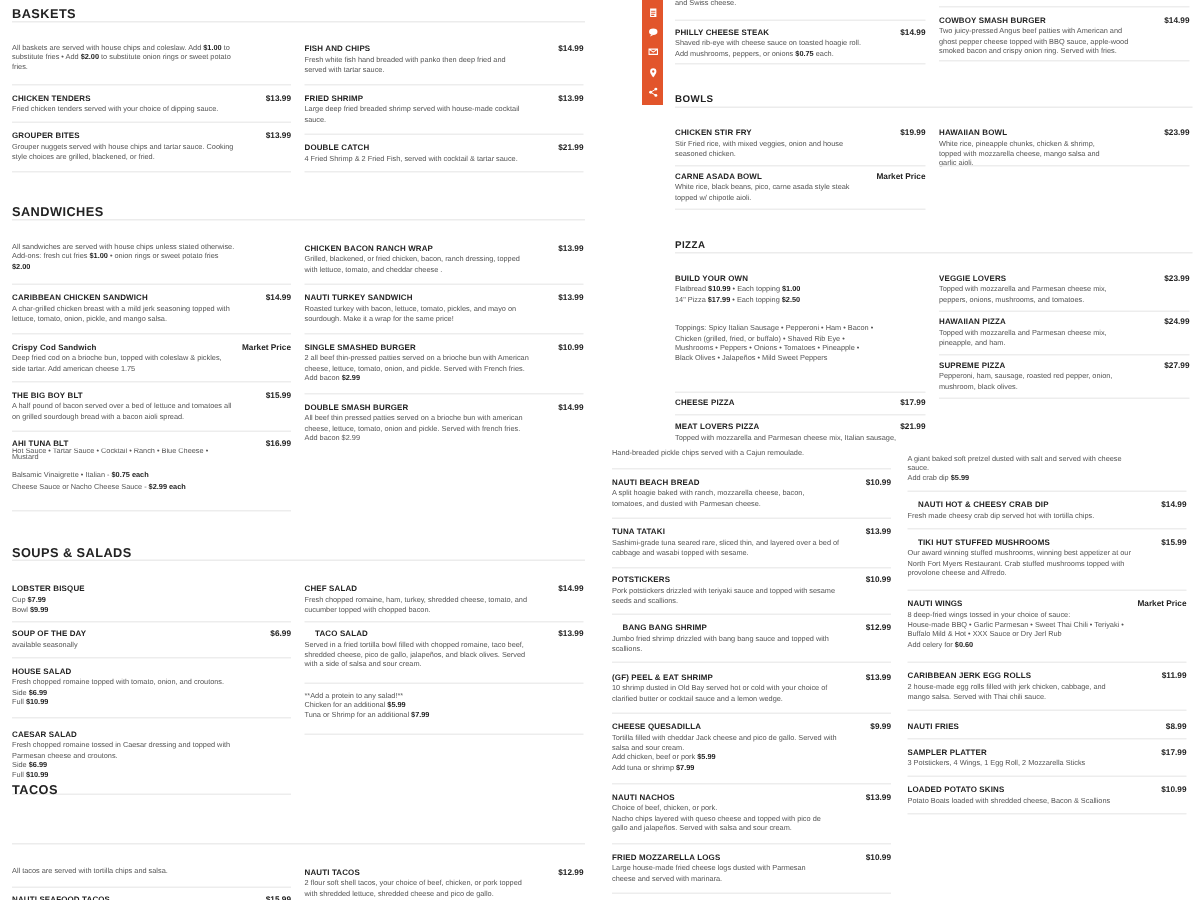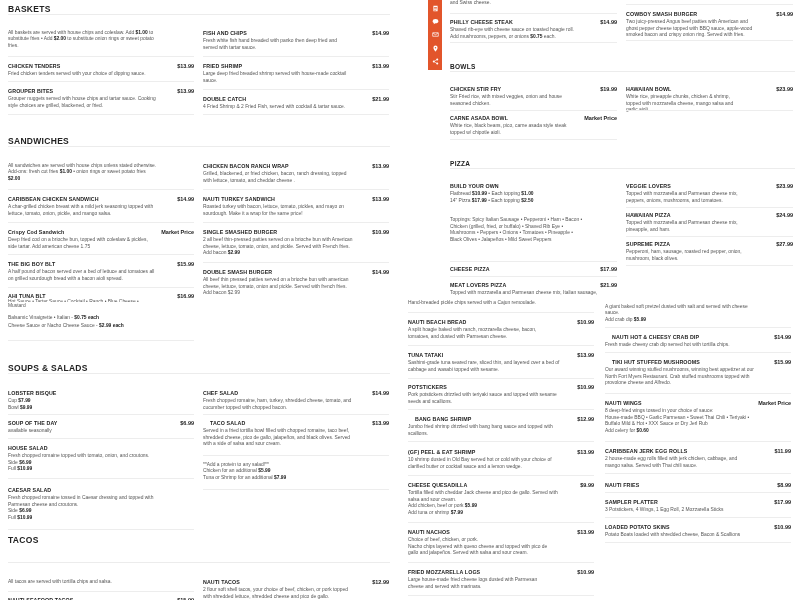--- a/index.html
+++ b/index.html
@@ -195,21 +195,21 @@
   </div>
   <div class="rule" style="left:203px;top:455px;width:186px;"></div>
 
   <div class="item" style="left:203px;top:462px;width:186px;">
     <div class="line">**Add a protein to any salad!**</div>
     <div class="line"><span>Chicken for an additional </span><b>$5.99</b></div>
     <div class="line"><span>Tuna or Shrimp for an additional </span><b>$7.99</b></div>
   </div>
   <div class="rule" style="left:203px;top:489px;width:186px;"></div>
 
-  <div class="sec-title" style="left:8px;top:535px;">TACOS</div>
+  <div class="sec-title" style="left:8px;top:521px;">TACOS</div>
   <div class="sec-rule" style="left:8px;top:562px;width:382px;"></div>
 
   <div class="item" style="left:8px;top:579px;width:186px;">
     <div class="line">All tacos are served with tortilla chips and salsa.</div>
   </div>
   <div class="rule" style="left:8px;top:591px;width:186px;"></div>
 
   <div class="item" style="left:8px;top:597px;width:186px;">
     <div class="name">NAUTI SEAFOOD TACOS</div>
     <div class="price">$15.99</div>

